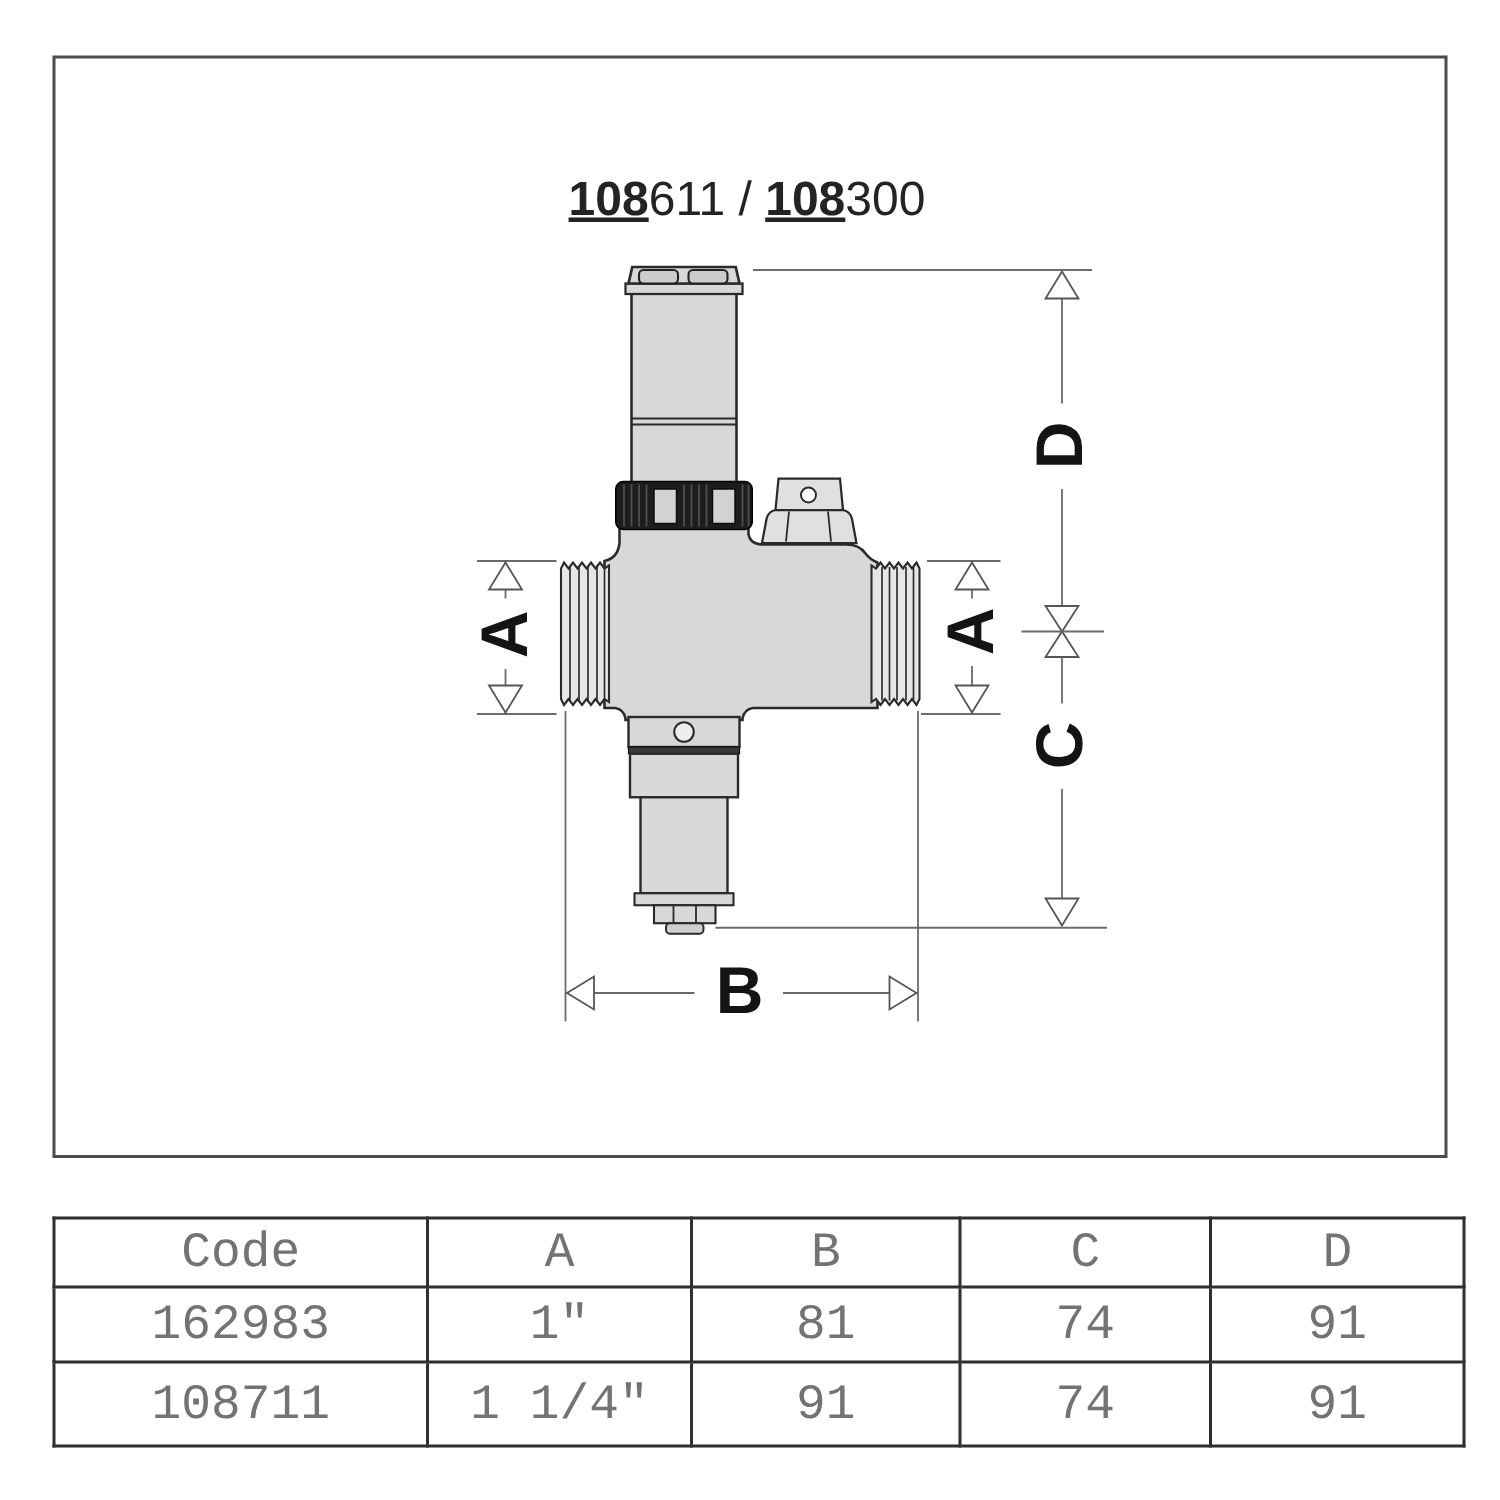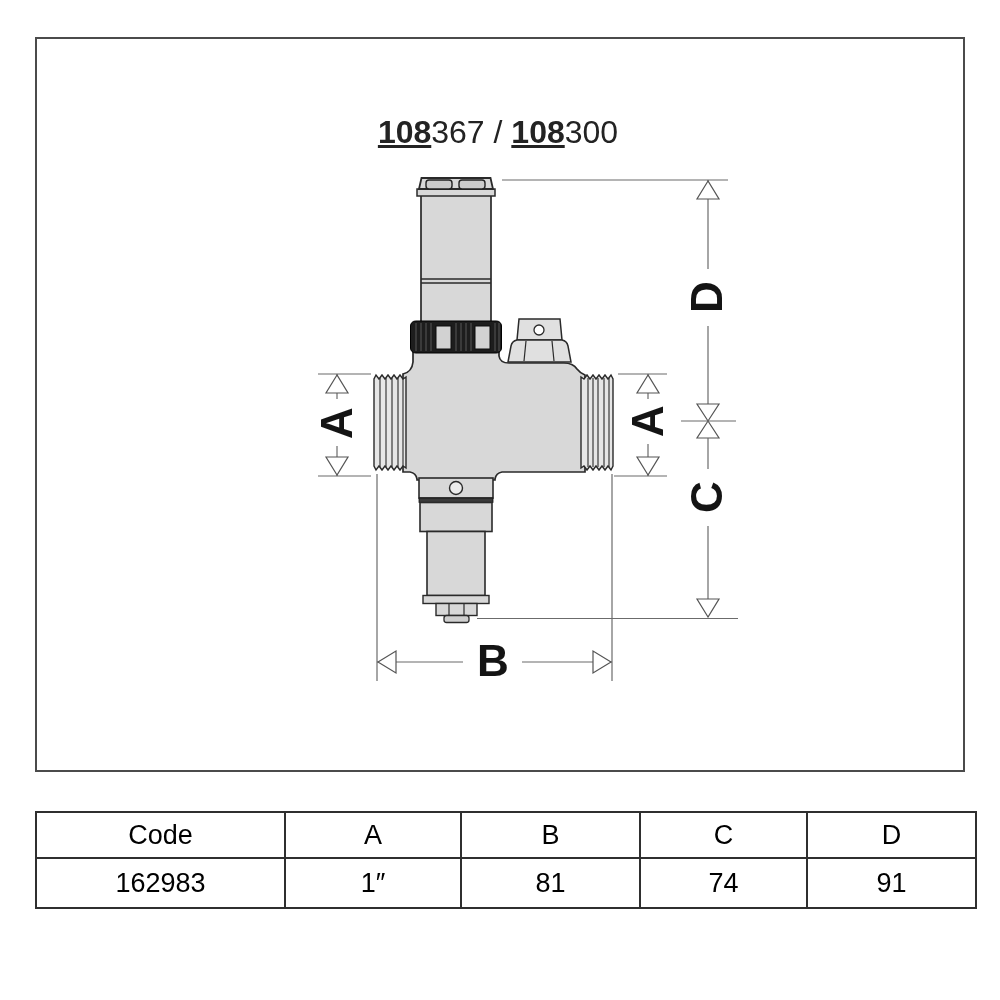--- a/index.html
+++ b/index.html
@@ -18,21 +18,21 @@
   }
   .title .b{font-weight:700;text-decoration:underline;}
   .dim-label{
     position:absolute;font-size:44px;font-weight:700;color:#141414;
     transform:translate(-50%,-54%);line-height:1;
   }
   .dim-label.rot{transform:translate(-50%,-50%) rotate(-90deg);}
   table.spec{
     position:absolute;left:35px;top:811px;width:930px;
     border-collapse:collapse;table-layout:fixed;
-    font-size:27px;color:#000000;
+    font-size:33px;color:#737373;font-family:Liberation Mono, monospace;
   }
   table.spec td,table.spec th{
     border:2px solid #2f2f2f;text-align:center;vertical-align:middle;
     font-weight:400;padding:0;background:#ffffff;
   }
   table.spec tr.hdr td{height:44px;}
   table.spec tr.r1 td{height:48px;}
   table.spec tr.r2 td{height:54px;}
   .c-code{width:247px;} .c-a{width:174px;} .c-b{width:177px;} .c-c{width:165px;} .c-d{width:167px;}
 </style>
@@ -167,21 +167,21 @@
         <rect x="427" y="531.5" width="58" height="64" fill="#d8d8d8" stroke="#2a2a2a" stroke-width="1.6"></rect>
         <rect x="423" y="595.5" width="66" height="8" fill="#d8d8d8" stroke="#2a2a2a" stroke-width="1.4"></rect>
         <rect x="436" y="603.5" width="41" height="12" fill="#d8d8d8" stroke="#2a2a2a" stroke-width="1.4"></rect>
         <line x1="449" y1="604" x2="449" y2="615" stroke="#2a2a2a" stroke-width="1.2"></line>
         <line x1="464" y1="604" x2="464" y2="615" stroke="#2a2a2a" stroke-width="1.2"></line>
         <rect x="444" y="615.5" width="25" height="7" rx="2.5" fill="#cfcfcf" stroke="#2a2a2a" stroke-width="1.3"></rect>
       </g>
     </g>
   </svg>
 
-  <div class="title"><span class="b">108</span><span>367</span><span> / </span><span class="b">108</span><span>300</span></div>
+  <div class="title"><span class="b">108</span><span>611</span><span> / </span><span class="b">108</span><span>300</span></div>
 
   <div class="dim-label rot" style="left:337px;top:423px;">A</div>
   <div class="dim-label rot" style="left:648px;top:421px;">A</div>
   <div class="dim-label rot" style="left:707px;top:297px;">D</div>
   <div class="dim-label rot" style="left:707px;top:497px;">C</div>
   <div class="dim-label" style="left:493px;top:663px;">B</div>
 
   <table class="spec">
     <tbody>
         <tr class="hdr">
@@ -191,16 +191,23 @@
       <td class="c-c">C</td>
       <td class="c-d">D</td>
     </tr>
     <tr class="r1">
       <td>162983</td>
       <td>1″</td>
       <td>81</td>
       <td>74</td>
       <td>91</td>
     </tr>
+    <tr class="r2">
+      <td>108711</td>
+      <td>1 1/4″</td>
+      <td>91</td>
+      <td>74</td>
+      <td>91</td>
+    </tr>
   </tbody>
     </table>
 
 </div>
 
 </body></html>

